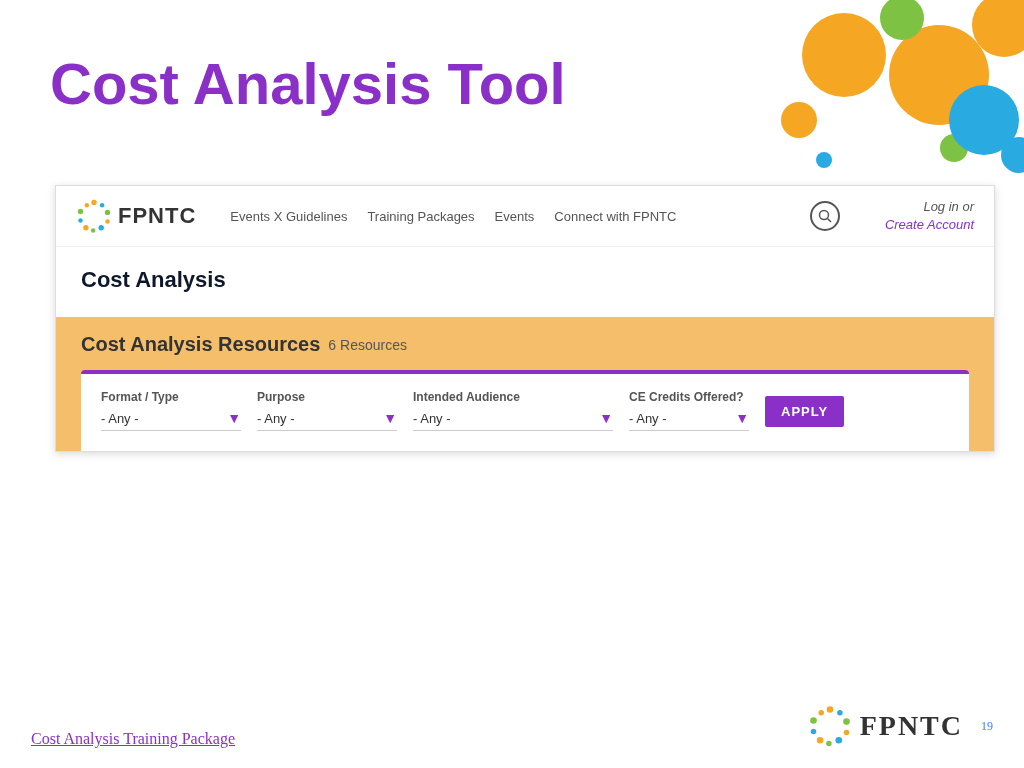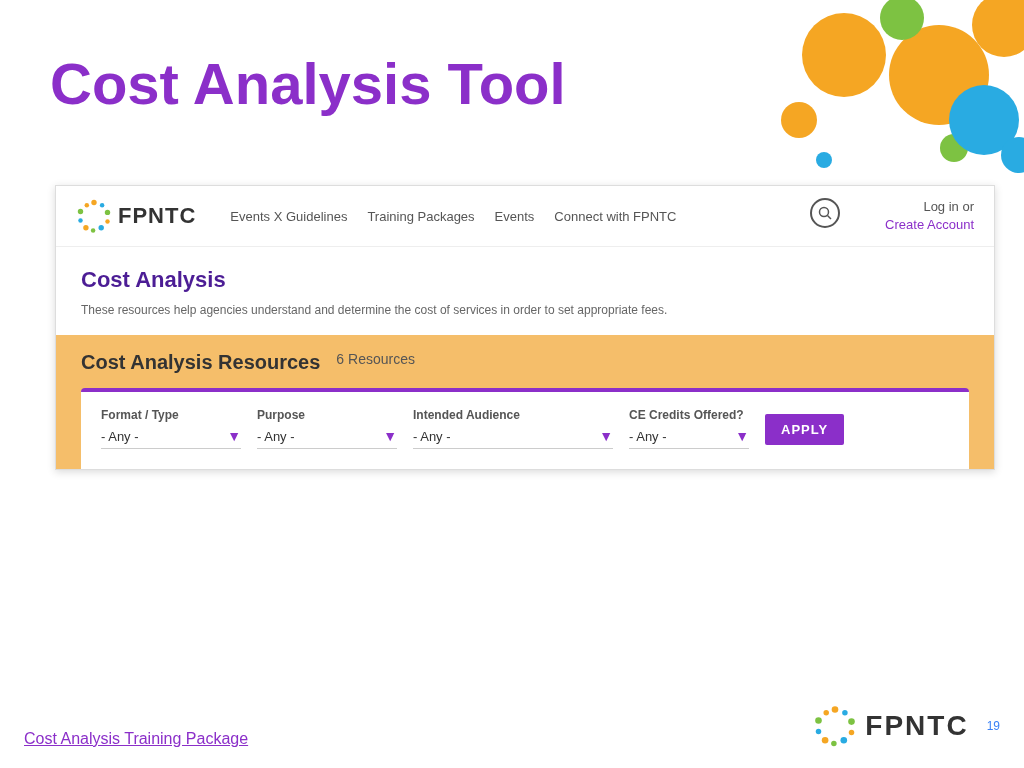--- a/index.html
+++ b/index.html
@@ -81,22 +81,23 @@
 
     .nav-link {
       font-size: 13px;
       color: #555;
       text-decoration: none;
       white-space: nowrap;
     }
 
     .nav-actions {
       display: flex;
-      align-items: flex-start;
+      align-items: center;
       gap: 1px;
+      font-style: italic;
     }
 
     .search-icon-btn {
       width: 30px;
       height: 30px;
       border: 2px solid #555;
       border-radius: 50%;
       display: flex;
       align-items: center;
       justify-content: center;
@@ -119,42 +120,42 @@
 
     
     .content-area {
       background: #fff;
       padding: 20px 25px 16px;
     }
 
     .cost-analysis-title {
       font-size: 22px;
       font-weight: bold;
-      color: #4c1d95;
+      color: #0f172a;
       margin-bottom: 8px;
     }
 
     .cost-analysis-desc {
       font-size: 12px;
       color: #666;
       line-height: 1.5;
     }
 
     
     .orange-section {
       background: #F5A623;
       background: linear-gradient(135deg, #F7C26B 0%, #F5A623 100%);
       background: #F5BE6A;
       padding: 16px 25px 0;
     }
 
     .resources-header {
       display: flex;
-      align-items: flex-start;
-      gap: 16px;
+      align-items: center;
+      gap: 8px;
       margin-bottom: 14px;
     }
 
     .resources-title {
       font-size: 20px;
       font-weight: bold;
       color: #333;
     }
 
     .resources-count {
@@ -235,21 +236,22 @@
 
     
     .bottom-area {
       position: absolute;
       bottom: 20px;
       left: 0;
       right: 0;
       display: flex;
       justify-content: space-between;
       align-items: flex-end;
-      padding: 0 24px;
+      padding: 0 31px;
+      font-family: Liberation Serif, serif;
     }
 
     .bottom-link {
       font-size: 16px;
       color: #8B2FC9;
       text-decoration: underline;
       cursor: pointer;
     }
 
     .bottom-logo-area {
@@ -327,21 +329,20 @@
       </button>
       <div class="login-text">
         <span>Log in or</span><br>
         <a>Create Account</a>
       </div>
     </div>
   </nav>
 
   <div class="content-area">
     <h2 class="cost-analysis-title">Cost Analysis</h2>
-    <p class="cost-analysis-desc">These resources help agencies understand and determine the cost of services in order to set appropriate fees.</p>
   </div>
 
   <div class="orange-section">
     <div class="resources-header">
       <span class="resources-title">Cost Analysis Resources</span>
       <span class="resources-count">6 Resources</span>
     </div>
 
     <div class="filter-card">
       <div class="filter-row">

